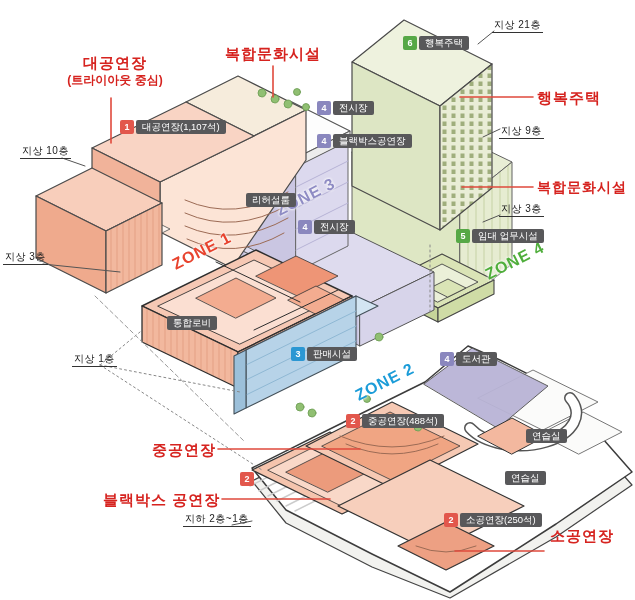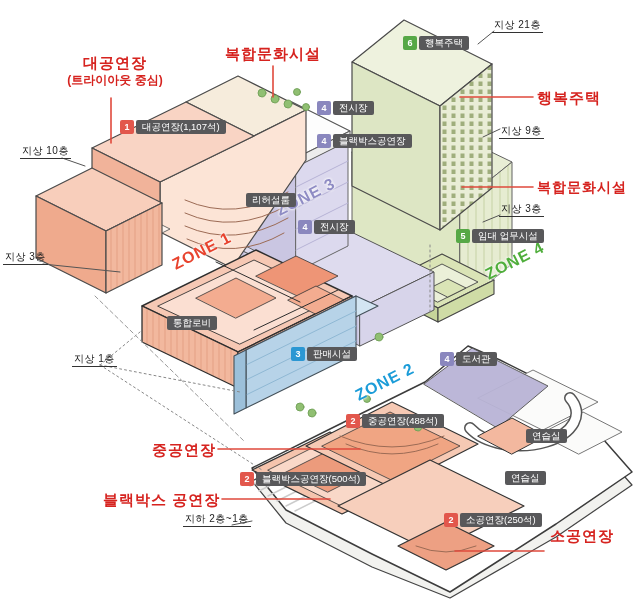--- a/index.html
+++ b/index.html
@@ -292,21 +292,20 @@
   <div class="pin" style="left:440px;top:352px;">
     <span class="badge" style="background: rgb(138, 135, 190);">4</span>
     <span class="tag-label">도서관</span>
   </div>
   <div class="pin" style="left:346px;top:414px;">
     <span class="badge" style="background: rgb(226, 87, 76);">2</span>
     <span class="tag-label">중공연장(488석)</span>
   </div>
   <div class="pin" style="left:240px;top:472px;">
     <span class="badge" style="background: rgb(226, 87, 76);">2</span>
-    <span class="tag-label">블랙박스공연장(500석)</span>
   </div>
   <div class="pin" style="left:444px;top:513px;">
     <span class="badge" style="background: rgb(226, 87, 76);">2</span>
     <span class="tag-label">소공연장(250석)</span>
   </div>
 
   <div class="room-tag pointer" style="left:246px;top:193px;">리허설룸</div>
   <div class="room-tag pointer" style="left:167px;top:316px;">통합로비</div>
   <div class="room-tag" style="left:526px;top:429px;">연습실</div>
   <div class="room-tag" style="left:505px;top:471px;">연습실</div>

